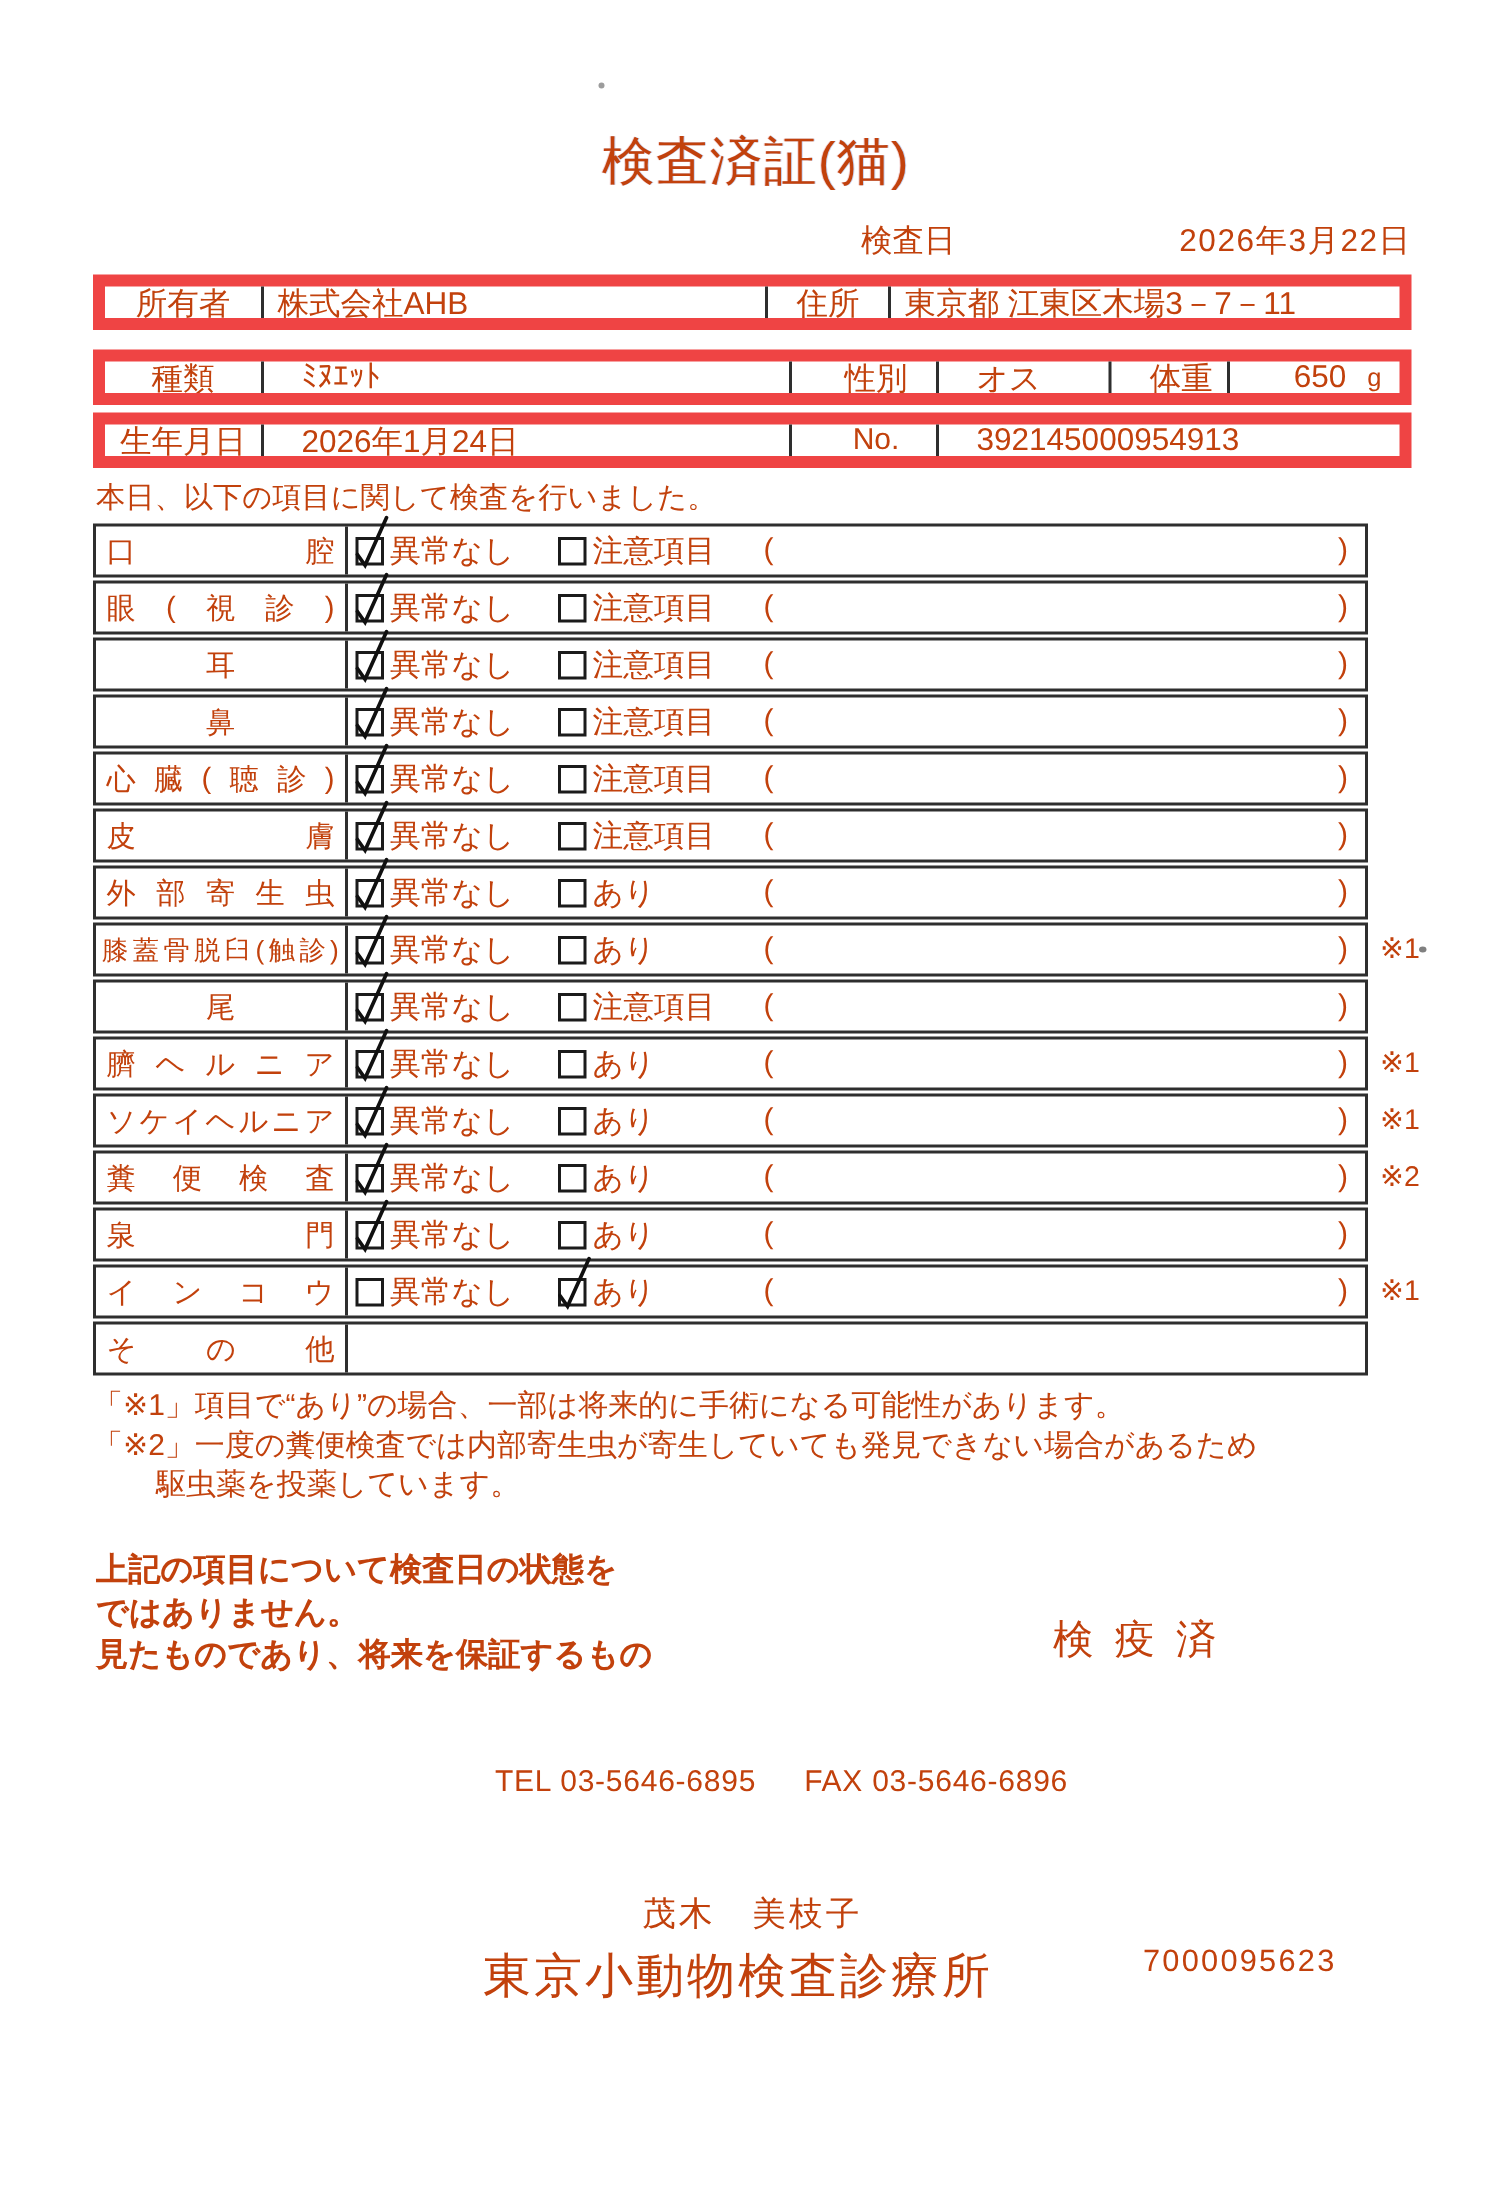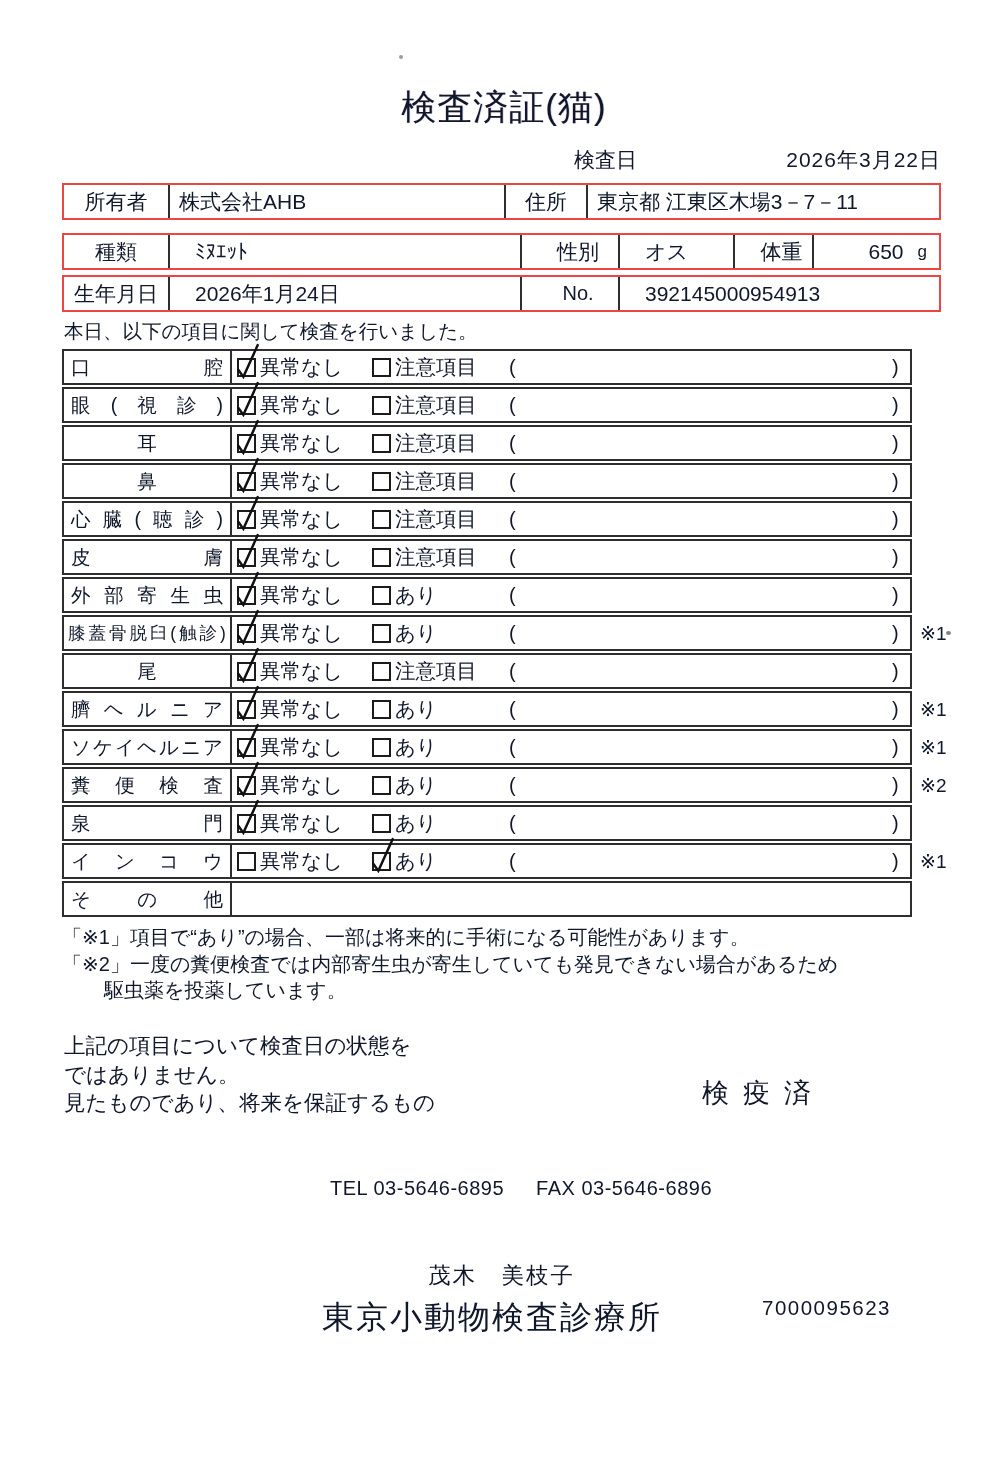--- a/index.html
+++ b/index.html
@@ -2,21 +2,21 @@
 <html lang="ja"><head>
 <meta charset="utf-8">
 <style>
   html,body{margin:0;padding:0;background:#e8e8e8;}
   .page{
     position:relative;
     width:1008px;height:1472px;
     background:#ffffff;
     margin:0 auto;
     font-family:"Liberation Sans","DejaVu Sans",sans-serif;
-    color:#0f172a;
+    color:#c2410c;
     overflow:hidden;
   }
   
   .title{
     position:absolute;top:84px;left:0;right:0;
     text-align:center;font-size:35px;font-weight:500;letter-spacing:1px;
     text-shadow:0.7px 0 0 rgba(40,80,190,.25), -0.7px 0 0 rgba(200,40,40,.2);
   }
   
   .exam-date-row{
@@ -24,21 +24,21 @@
     display:flex;align-items:baseline;font-size:21px;
   }
   .ed-label{margin-left:512px;}
   .ed-value{margin-left:auto;letter-spacing:1px;}
   
   .info-table{position:absolute;left:62px;width:879px;}
   .owner-table{top:183px;}
   .pet-table{top:233px;}
   .info-row{
     display:flex;align-items:stretch;height:37px;
-    border:2px solid #ef4444;box-sizing:border-box;background:#fff;
+    border:8px solid #ef4444;box-sizing:border-box;background:#fff;
   }
   .pet-table .info-row{margin-bottom:5px;gap:16px;}
   .cell{display:flex;align-items:center;box-sizing:border-box;font-size:21px;overflow:hidden;white-space:nowrap;}
   .cell.lab{justify-content:center;}
   .cell.val{padding-left:9px;}
   .cell.br{border-right:2px solid #2e2e2e;}
   .w106{width:106px;} .w336{width:336px;} .w82{width:82px;} .w99{width:99px;} .w63{width:63px;}
   .cell.flex{flex:1;}
   .weight-val{flex:1;justify-content:flex-end;padding-right:12px;}
   .weight-unit{font-size:17px;margin-left:14px;}
@@ -77,21 +77,21 @@
   .paren{position:absolute;top:50%;transform:translateY(-50%);font-size:20px;}
   .paren.open{left:277px;} .paren.close{left:660px;}
   .remark{
     position:absolute;left:856px;top:50%;transform:translateY(-50%);
     font-size:19px;white-space:nowrap;
   }
   
   .notes{position:absolute;top:924px;left:62px;width:900px;font-size:20px;line-height:26.5px;}
   .note-indent{padding-left:42px;}
   
-  .disclaimer{position:absolute;top:1032px;left:64px;font-size:21.5px;line-height:28.5px;font-weight:400;}
+  .disclaimer{position:absolute;top:1032px;left:64px;font-size:21.5px;line-height:28.5px;font-weight:700;}
   .stamp{position:absolute;top:1075px;left:702px;font-size:27px;letter-spacing:14px;font-weight:500;white-space:nowrap;}
   .postal-line{position:absolute;top:1134px;left:316px;font-size:20.5px;white-space:nowrap;}
   .clinic-addr{margin-left:36px;}
   .tel-line{position:absolute;top:1177px;left:330px;font-size:20px;white-space:nowrap;letter-spacing:0.5px;text-align:right;}
   .fax{margin-left:26px;}
   .clinic-name{position:absolute;top:1296px;left:322px;font-size:32px;letter-spacing:2px;font-weight:500;}
   .vet-name{position:absolute;top:1260px;left:428px;font-size:22.5px;letter-spacing:2px;}
   .serial{position:absolute;top:1296px;left:762px;font-size:20.5px;letter-spacing:1.5px;}
   
   .speck{position:absolute;background:#4a4a4a;border-radius:50%;}

